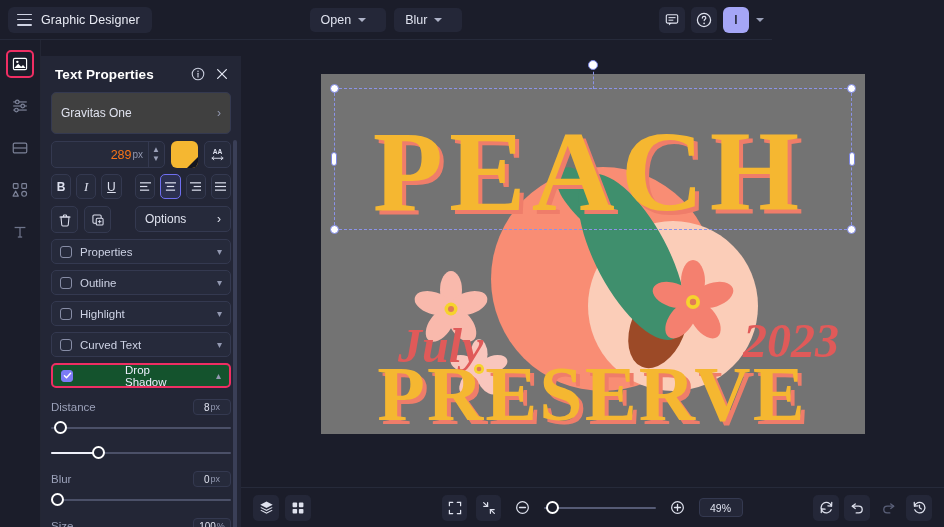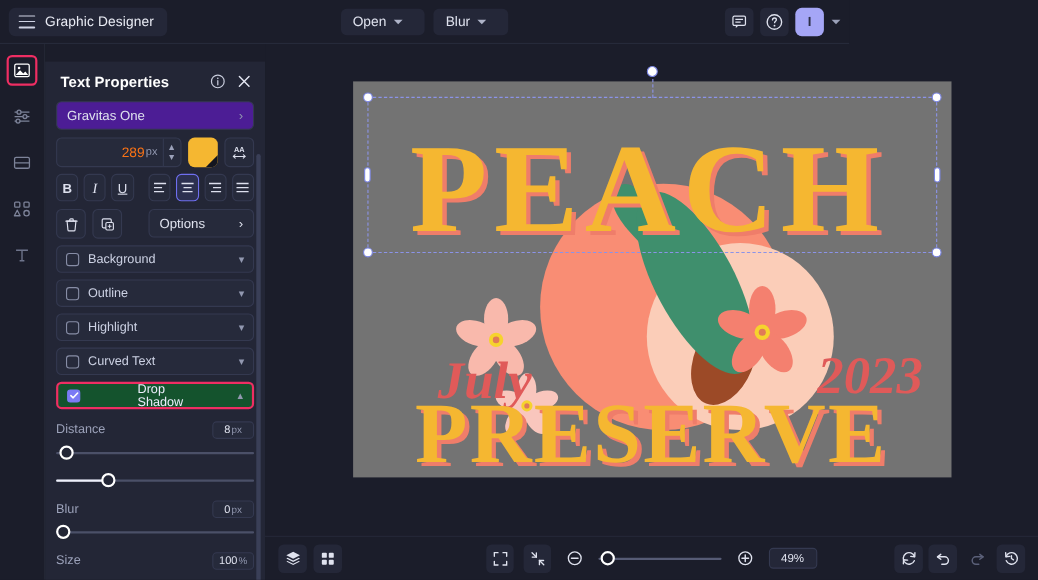--- a/index.html
+++ b/index.html
@@ -71,21 +71,21 @@
   }
   .panel-head {
     height:36px; display:flex; align-items:center; padding:0 12px 0 14px;
   }
   .panel-title { font-size:13.5px; font-weight:700; color:#fff; flex:1; letter-spacing:.1px;}
   .head-icon { cursor:pointer; margin-left:10px; display:flex; align-items:center;}
 
   .panel-body { padding:0 10px; position:relative; }
 
   .field {
-    height:26px; background:#4c1d95; border:1px solid #343950; border-radius:5px;
+    height:42px; background:#404040; border:1px solid #343950; border-radius:5px;
     display:flex; align-items:center; padding:0 9px; color:#dfe2ee; font-size:12px;
     cursor:pointer;
   }
   .field .chev { margin-left:auto; color:#9298b0; font-size:12px; }
 
   .row { display:flex; gap:6px; margin-top:7px; }
 
   .size-field {
     flex:1; height:27px; background:#262a3b; border:1px solid #343950; border-radius:5px;
     display:flex; align-items:center; justify-content:flex-end; padding:0 4px 0 8px;
@@ -413,21 +413,21 @@
           </svg>
         </div>
         <div class="options-field">
           <span>Options</span>
           <span class="chev" style="margin-left:auto">›</span>
         </div>
       </div>
 
       <div class="acc">
         <span class="cb"></span>
-        <span class="lbl">Background</span>
+        <span class="lbl">Properties</span>
         <span class="chev">▾</span>
       </div>
       <div class="acc">
         <span class="cb"></span>
         <span class="lbl">Outline</span>
         <span class="chev">▾</span>
       </div>
       <div class="acc">
         <span class="cb"></span>
         <span class="lbl">Highlight</span>

